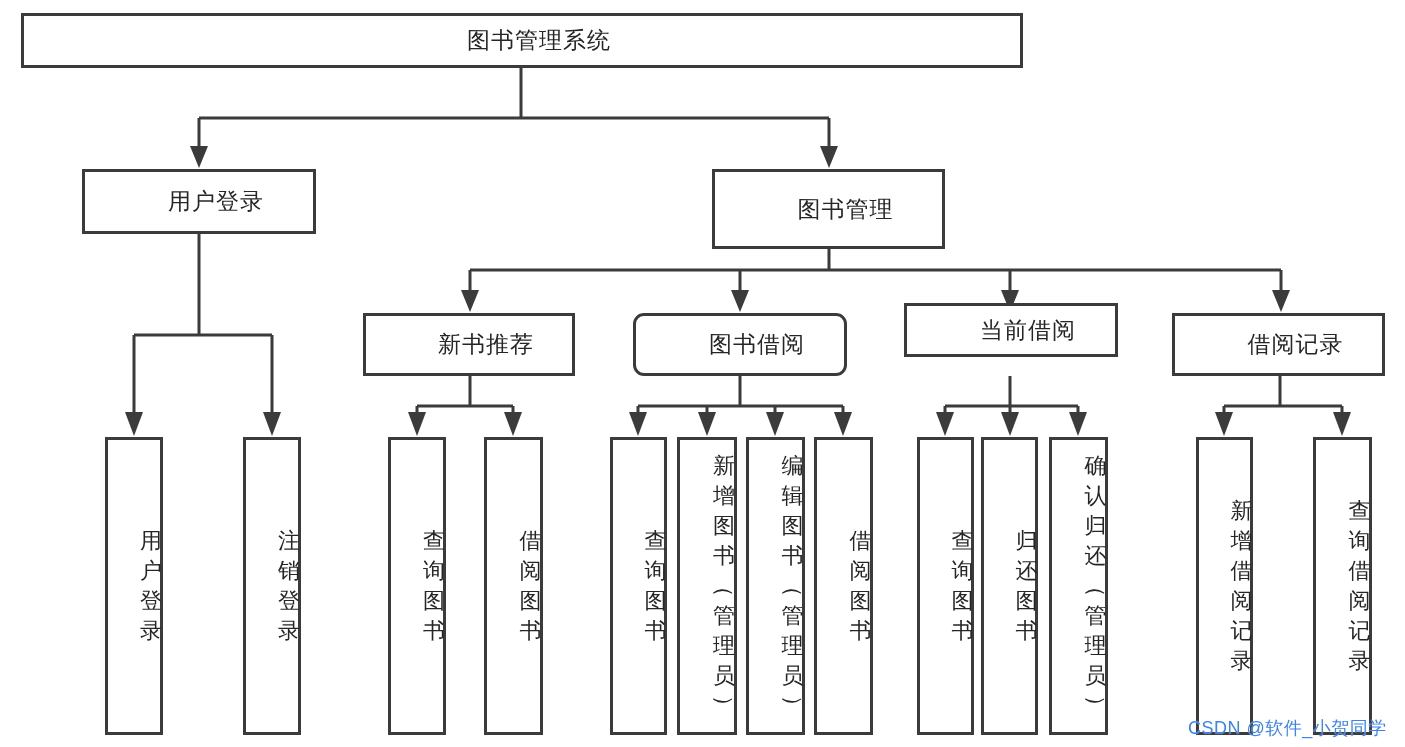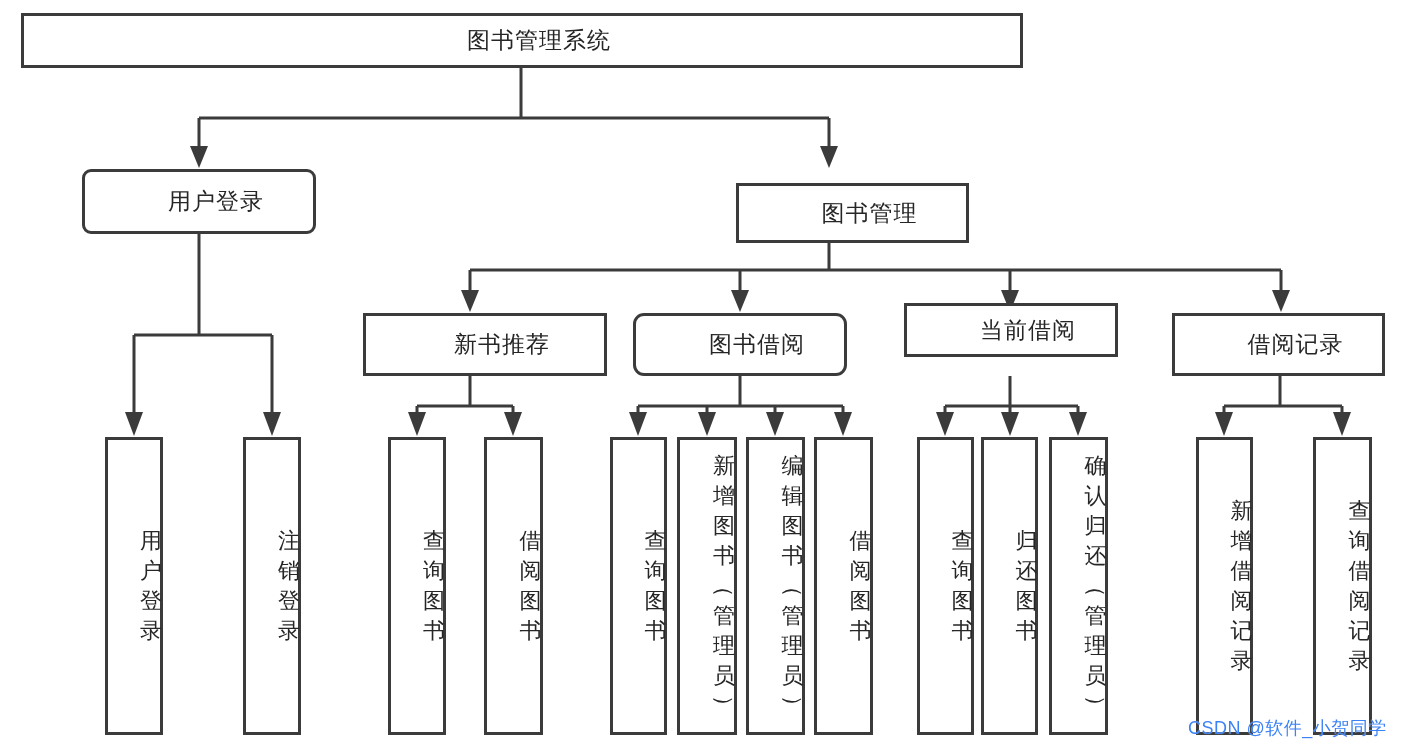--- a/index.html
+++ b/index.html
@@ -64,28 +64,28 @@
 
     <path d="M1280,376 L1280,406 M1224,406 L1342,406 M1224,406 L1224,416 M1342,406 L1342,416"></path>
     <polygon points="1215,412 1233,412 1224,436"></polygon>
     <polygon points="1333,412 1351,412 1342,436"></polygon>
   </svg>
 
   <div class="box" style="left:21px; top:13px; width:1002px; height:55px;">
     <span class="hlabel">图书管理系统</span>
   </div>
 
-  <div class="box" style="left:82px; top:169px; width:234px; height:65px;border-radius:9px;">
+  <div class="box" style="left:82px; top:169px; width:234px; height:65px;">
     <span class="hlabel">用户登录</span>
   </div>
-  <div class="box" style="left:712px; top:183px; width:233px; height:60px;margin-left:24px;">
+  <div class="box" style="left:712px; top:169px; width:233px; height:80px;">
     <span class="hlabel">图书管理</span>
   </div>
 
-  <div class="box" style="left:363px; top:313px; width:244px; height:63px;">
+  <div class="box" style="left:363px; top:313px; width:212px; height:63px;">
     <span class="hlabel">新书推荐</span>
   </div>
   <div class="box" style="left:633px; top:313px; width:214px; height:63px;border-radius:11px;">
     <span class="hlabel">图书借阅</span>
   </div>
   <div class="box" style="left:904px; top:303px; width:214px; height:54px;">
     <span class="hlabel">当前借阅</span>
   </div>
   <div class="box" style="left:1172px; top:313px; width:213px; height:63px;">
     <span class="hlabel">借阅记录</span>

